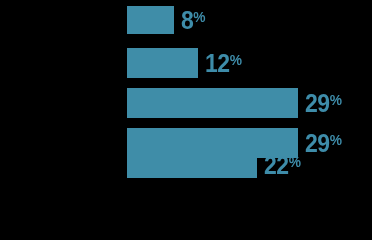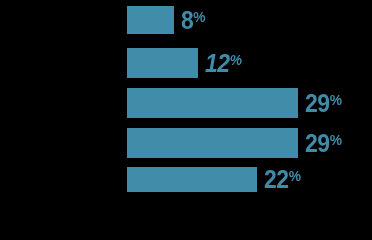--- a/index.html
+++ b/index.html
@@ -55,24 +55,24 @@
   }
   .bar-label .pct {
     font-size: 15px;
     line-height: 1;
     margin-left: 0px;
     position: relative;
     top: 1px;
   }
   
   #row-0 { top: 6px;   height: 28px; }
-  #row-1 { top: 48px;  height: 30px; font-style: italic; }
+  #row-1 { top: 48px;  height: 30px; }
   #row-2 { top: 88px;  height: 30px; }
   #row-3 { top: 128px; height: 30px; }
-  #row-4 { top: 167px; height: 25px; }
+  #row-4 { top: 153px; height: 25px; }
 
   #row-0 .bar { margin-left: 127px; width: 48px;  }
   #row-1 .bar { margin-left: 127px; width: 73px;  }
   #row-2 .bar { margin-left: 127px; width: 171px; }
   #row-3 .bar { margin-left: 127px; width: 171px; }
   #row-4 .bar { margin-left: 127px; width: 131px; }
 </style>
 </head>
 <body>
 

